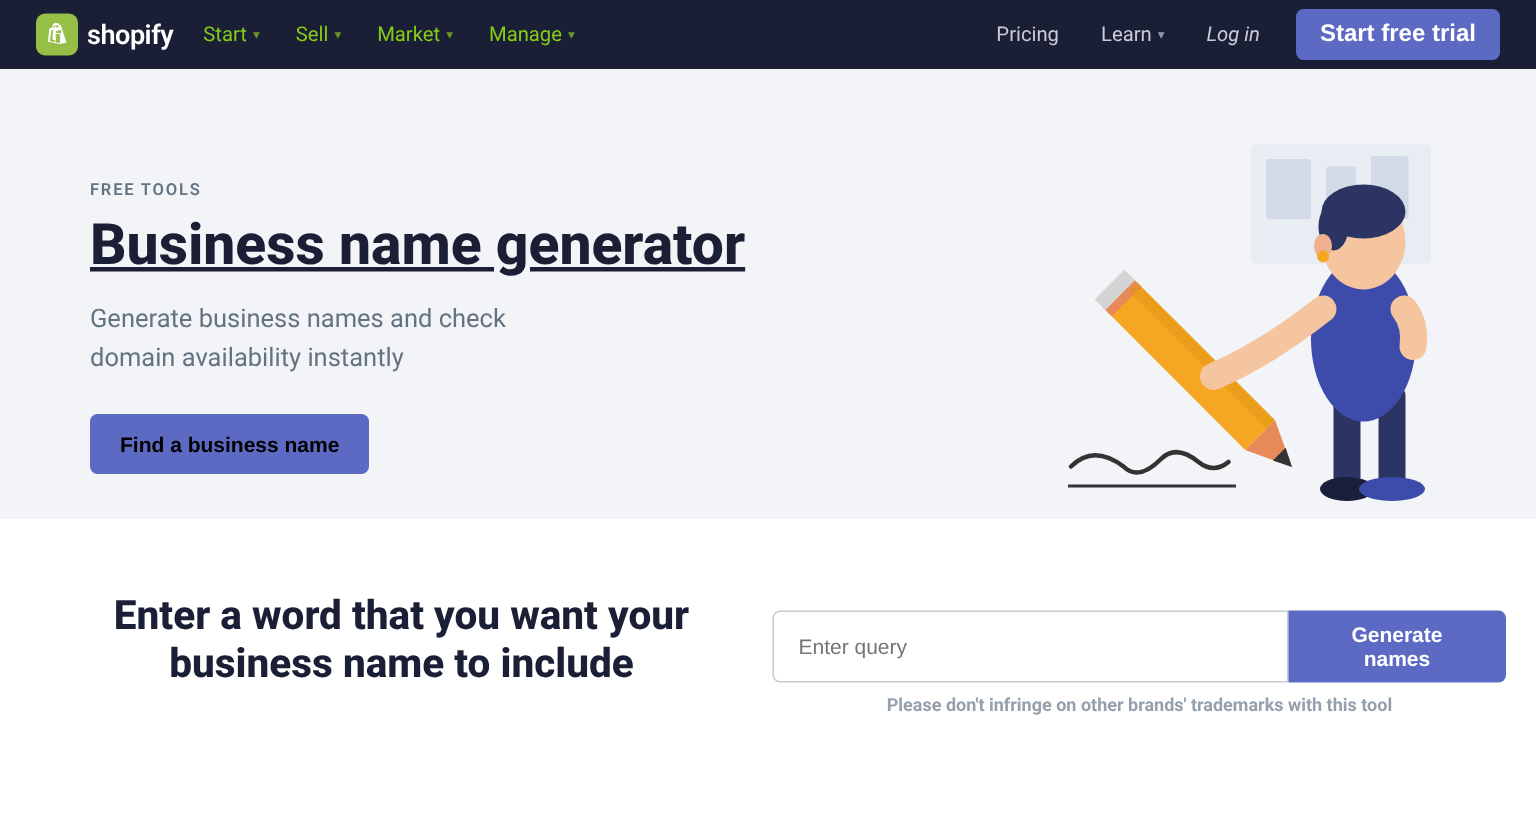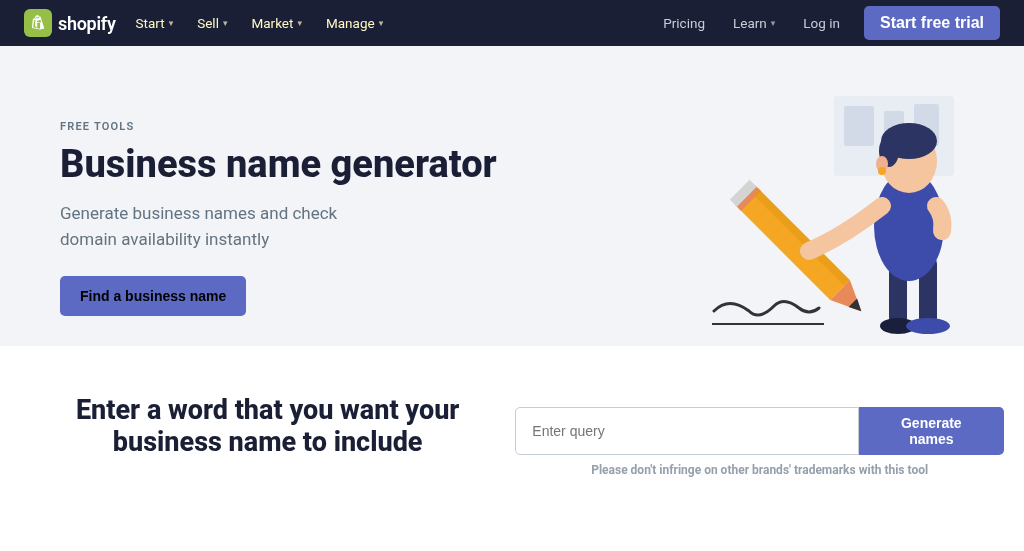--- a/index.html
+++ b/index.html
@@ -36,21 +36,21 @@
       font-weight: 600;
       letter-spacing: -0.3px;
     }
     .nav-left {
       display: flex;
       align-items: center;
       gap: 0;
       flex: 1;
     }
     .nav-item {
-      color: #fef9c3;
+      color: #84cc16;
       font-size: 13.5px;
       padding: 0 12px;
       cursor: pointer;
       display: flex;
       align-items: center;
       gap: 4px;
       height: 46px;
     }
     .nav-chevron {
       font-size: 9px;
@@ -60,20 +60,21 @@
       display: flex;
       align-items: center;
       gap: 4px;
     }
     .nav-right .nav-item { color: #c9ccd6; }
     .nav-login {
       color: #c9ccd6;
       font-size: 13.5px;
       padding: 0 12px;
       cursor: pointer;
+      font-style: italic;
     }
     .nav-cta {
       background: #5c6ac4;
       color: #fff;
       font-size: 16px;
       font-weight: 600;
       padding: 8px 16px;
       border-radius: 5px;
       cursor: pointer;
       border: none;
@@ -104,20 +105,21 @@
       letter-spacing: 1.2px;
       text-transform: uppercase;
       margin-bottom: 10px;
     }
     .hero-title {
       color: #1a1f36;
       font-size: 38px;
       font-weight: 800;
       line-height: 1.15;
       margin-bottom: 14px;
+      text-decoration: underline;
     }
     .hero-subtitle {
       color: #637381;
       font-size: 17px;
       line-height: 1.5;
       margin-bottom: 24px;
     }
     .hero-btn {
       background: #5c6ac4;
       color: #000000;

